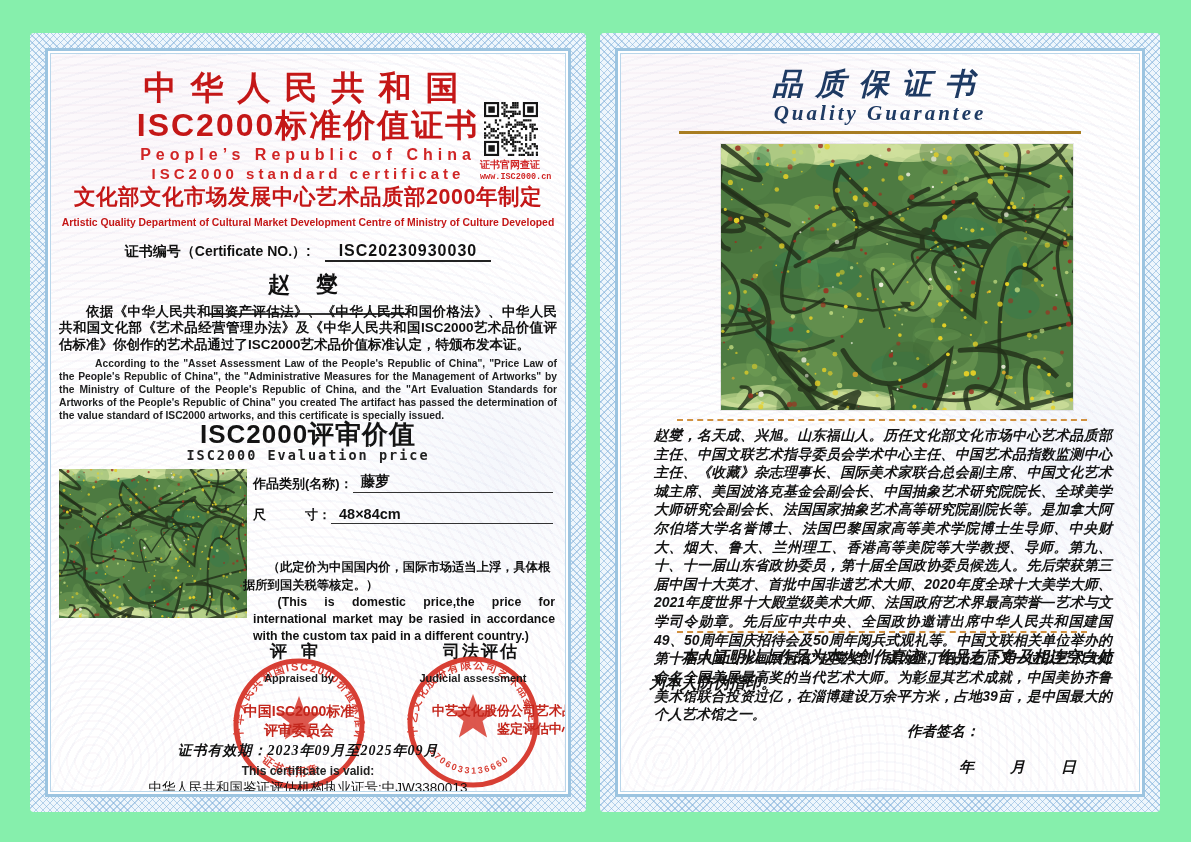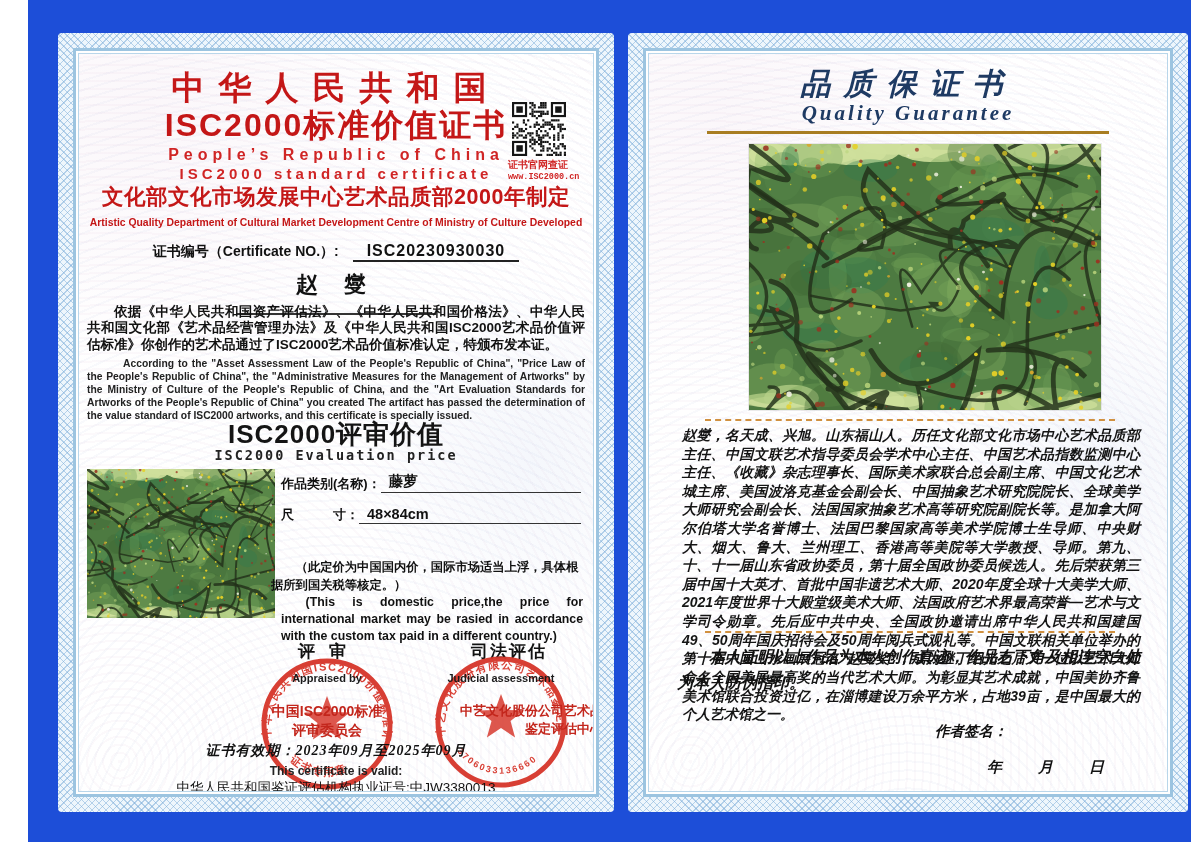--- a/index.html
+++ b/index.html
@@ -1,17 +1,17 @@
 <!DOCTYPE html>
 <html><head>
 <meta charset="utf-8">
 <style>
   html,body{margin:0;padding:0;}
   body{width:1191px;height:842px;background:#fff;font-family:"Liberation Sans","DejaVu Sans",sans-serif;position:relative;overflow:hidden;}
-  .page{position:absolute;inset:0;background:#1d4ed8;margin-left:28px;}
+  .page{position:absolute;inset:0;background:#86efac;}
 
   
   .cert{position:absolute;top:33px;height:779px;box-sizing:border-box;padding:15px;
     background:
       repeating-linear-gradient(45deg, rgba(120,170,215,.50) 0 1px, transparent 1px 5px),
       repeating-linear-gradient(-45deg, rgba(120,170,215,.50) 0 1px, transparent 1px 5px),
       #eef6fc;
     border-radius:4px;}
   .cert-left{left:30px;width:556px;}
   .cert-right{left:600px;width:560px;font-style:italic;}

